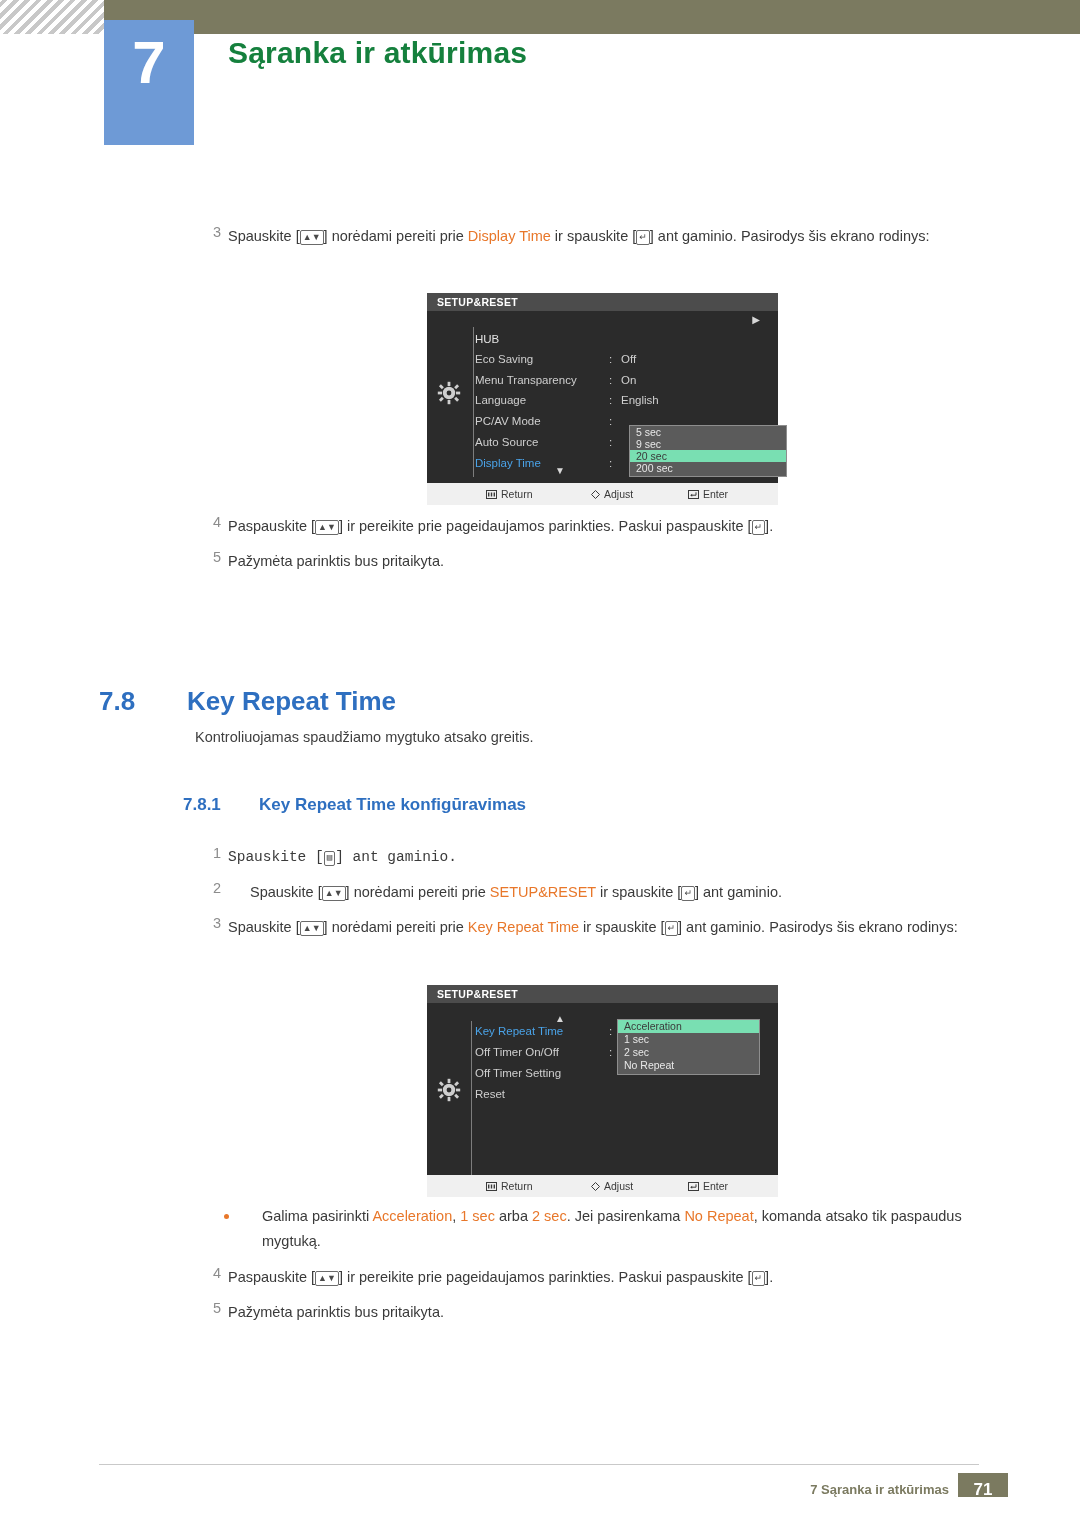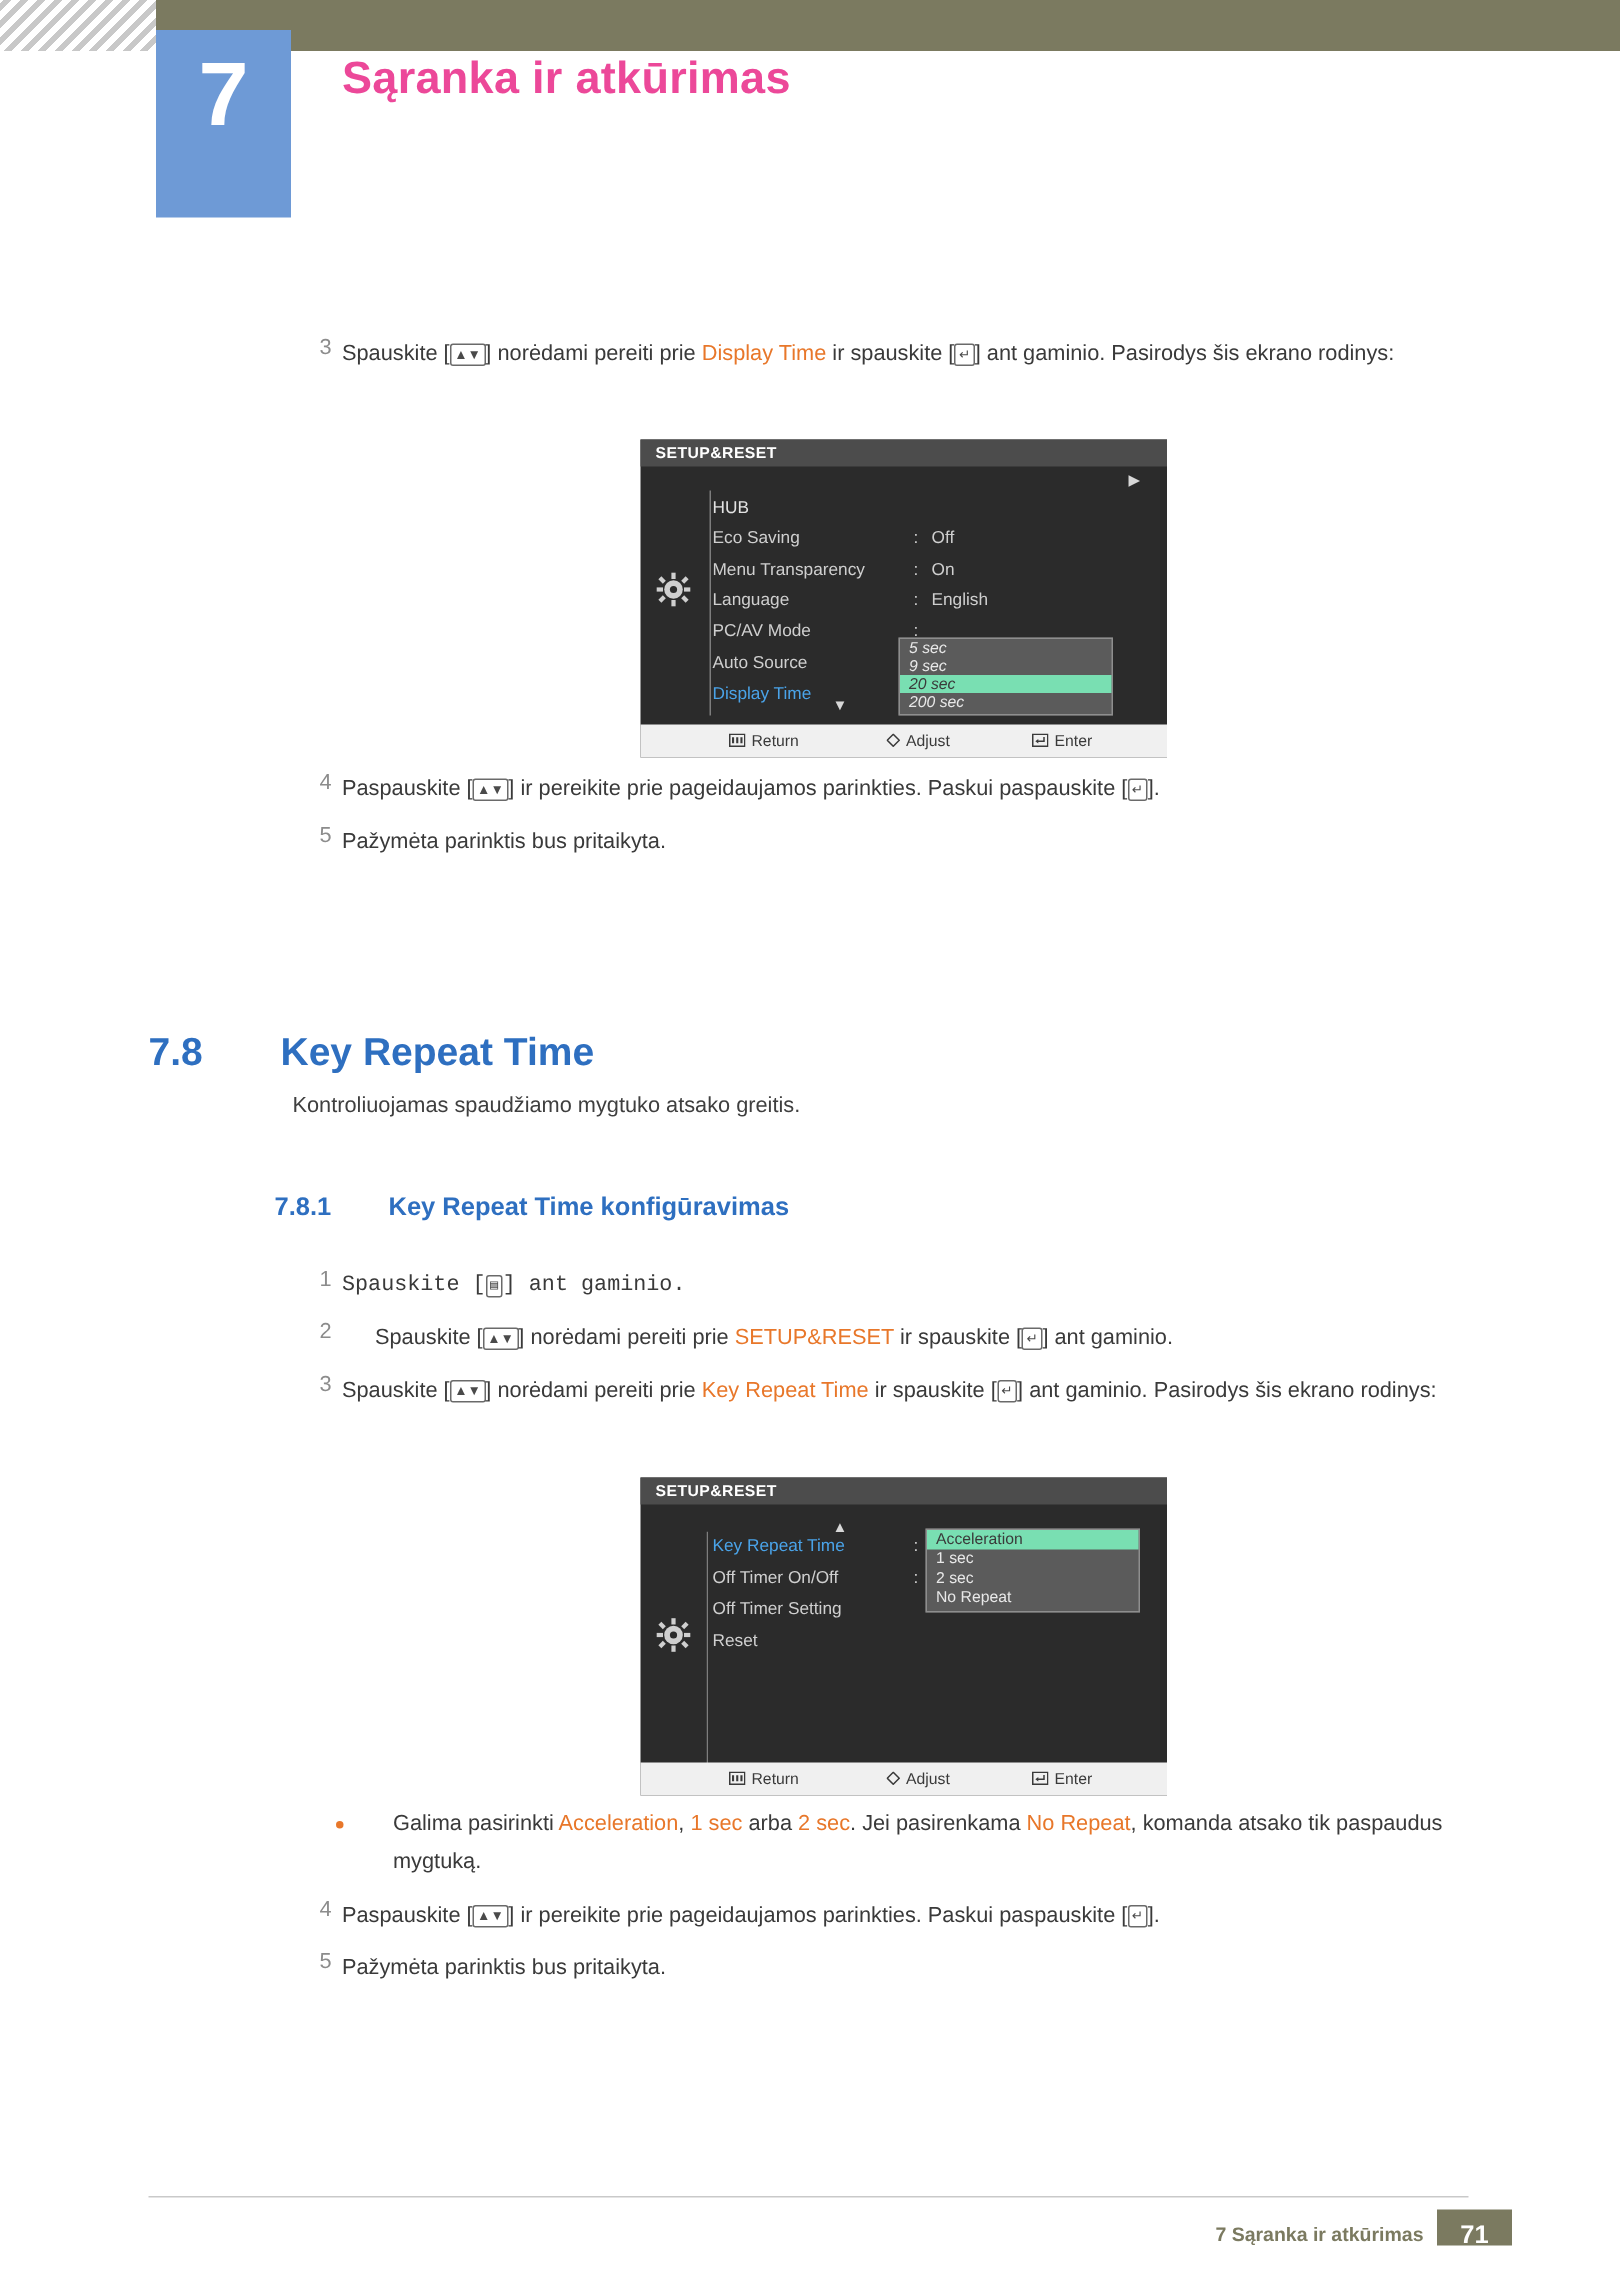--- a/index.html
+++ b/index.html
@@ -54,21 +54,21 @@
     font-weight: bold;
     text-align: center;
     line-height: 85px;
   }
   .chapter-title {
     position: absolute;
     top: 36px;
     left: 228px;
     font-size: 30px;
     font-weight: bold;
-    color: #ec4899;
+    color: #15803d;
     letter-spacing: 0.2px;
   }
   .step-num {
     position: absolute;
     width: 26px;
     text-align: right;
     color: #8c8c8c;
     font-size: 14.5px;
   }
   .step-text {
@@ -304,21 +304,21 @@
   <div class="osd-colon" style="left:182px; top:122px;">:</div>
 
   <div class="osd-menu-item" style="left:48px; top:143px;">Auto Source</div>
   <div class="osd-colon" style="left:182px; top:143px;">:</div>
 
   <div class="osd-menu-item sel" style="left:48px; top:164px;">Display Time</div>
   <div class="osd-colon" style="left:182px; top:164px;">:</div>
 
   <div class="osd-arrow" style="left:128px; top:172px;">▼</div>
 
-  <div class="osd-dropdown" style="left:172px; top:132px; width:143px; height:52px;font-style:italic;">
+  <div class="osd-dropdown" style="left:202px; top:132px; width:158px; height:52px;">
     <div class="row">5 sec</div>
     <div class="row">9 sec</div>
     <div class="row hl">20 sec</div>
     <div class="row">200 sec</div>
   </div>
 
   <div class="osd-footer">
     <div class="fitem" style="left:59px;">
       <span class="ficon">
         <svg width="11" height="9" viewBox="0 0 11 9">

